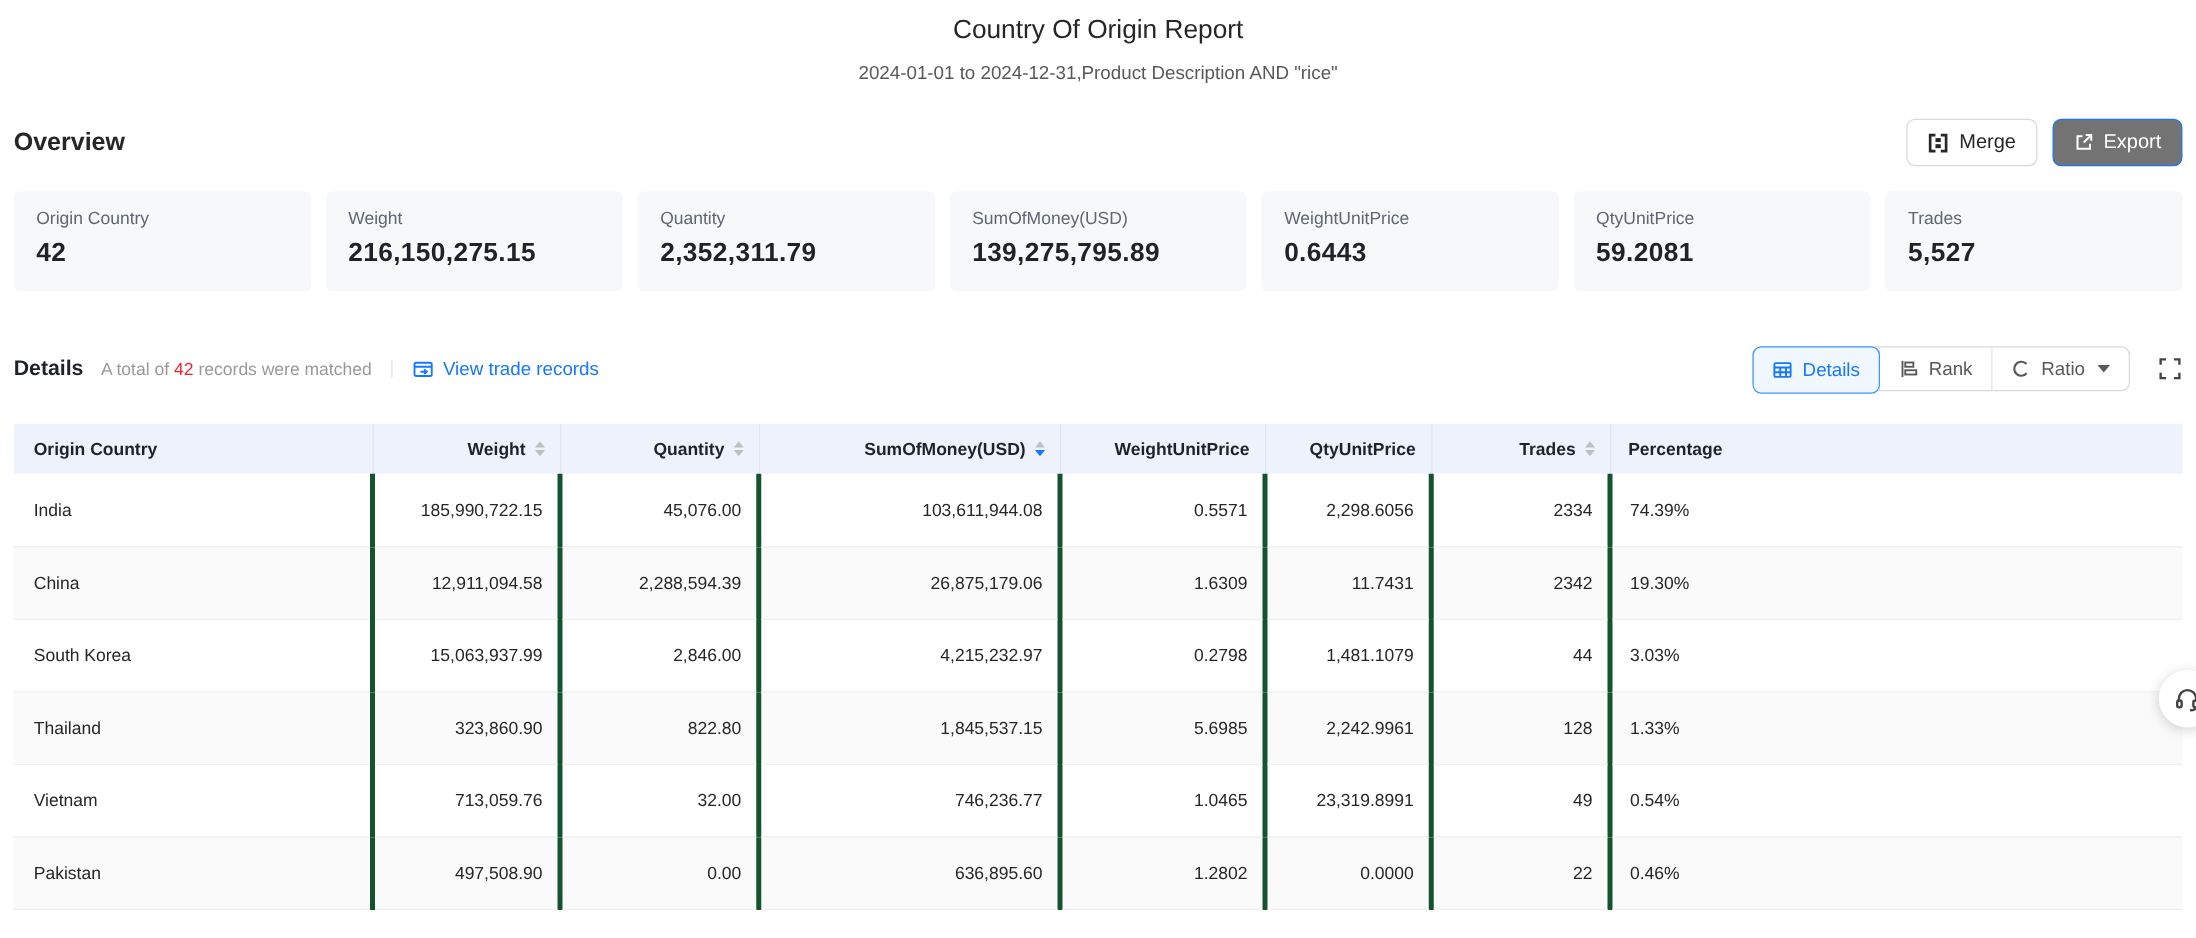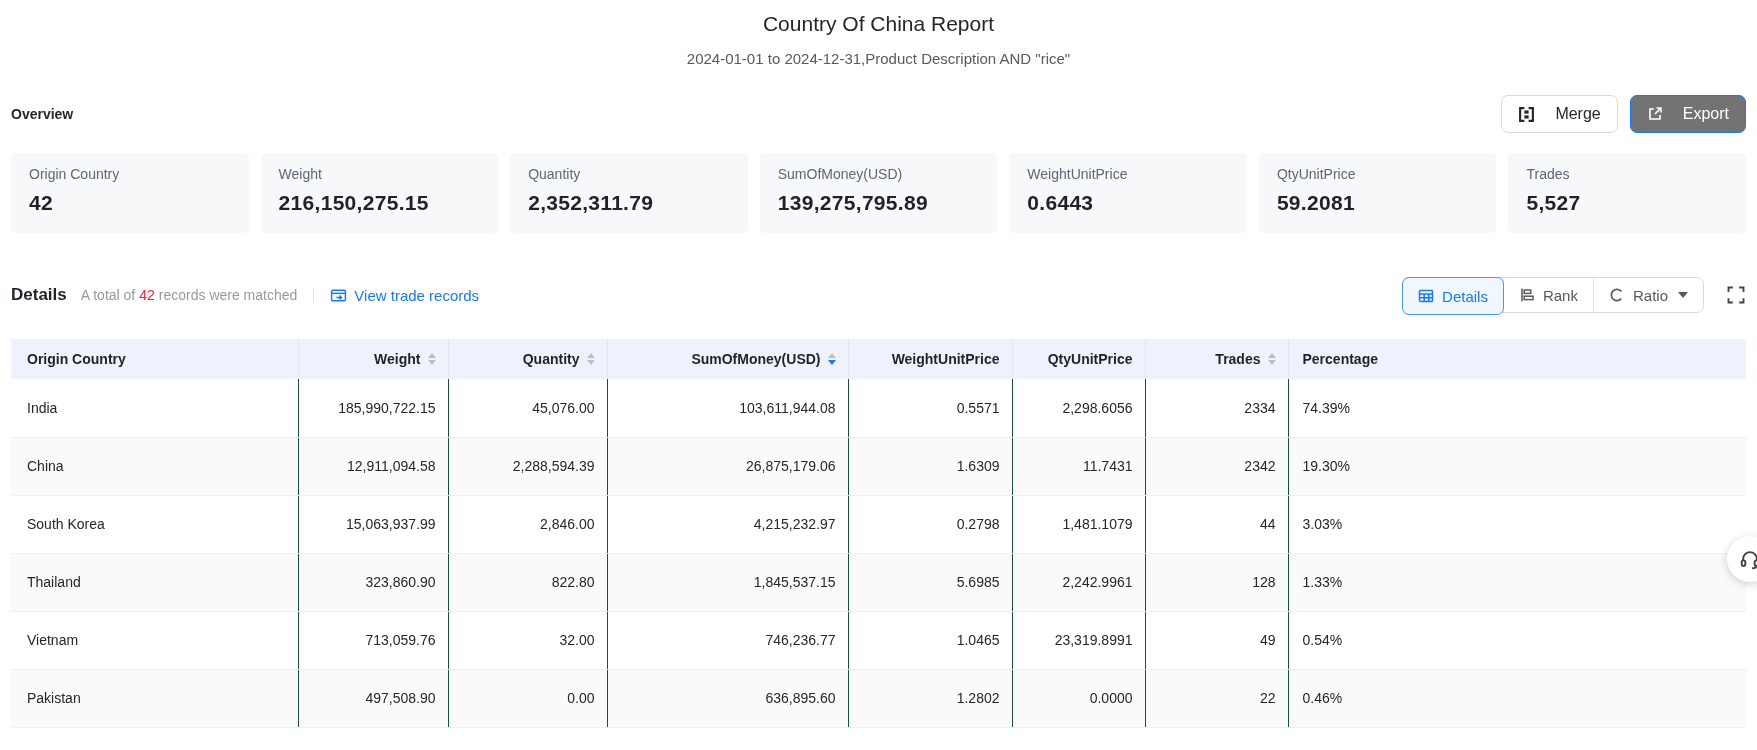--- a/index.html
+++ b/index.html
@@ -5,23 +5,23 @@
   * { box-sizing: border-box; margin: 0; padding: 0; }
   html,body { width:1757px; height:750px; overflow:hidden; background:#fff;
     font-family:"Liberation Sans","DejaVu Sans",sans-serif; color:#262626; }
 
   
   .report-title { text-align:center; padding-top:12px; font-size:21px; font-weight:500; color:#262626;}
   .report-subtitle { text-align:center; margin-top:14px; font-size:15px; color:#595959; }
 
   
   .overview-bar { display:flex; align-items:center; justify-content:space-between; margin:28px 11px 0 11px; }
-  .overview-title { font-size:14px; font-weight:700; color:#262626; }
+  .overview-title { font-size:20px; font-weight:700; color:#262626; }
   .ov-actions { display:flex; gap:12px; }
-  .btn { display:inline-flex; align-items:center; gap:20px; height:38px; padding:0 16px;
+  .btn { display:inline-flex; align-items:center; gap:8px; height:38px; padding:0 16px;
     border-radius:7px; font-size:16px; cursor:pointer; border:1px solid #d9d9d9; background:#fff; color:#262626;}
   .btn.primary { background:#737373; border-color:#1677ff; color:#fff; }
 
   
   .cards { display:flex; gap:12px; margin:20px 11px 0 11px; }
   .card { flex:1; background:#f7f8fa; border-radius:5px; padding:13px 18px; height:80px; }
   .card .lbl { font-size:14px; color:#5f6673; }
   .card .val { font-size:21px; font-weight:700; color:#1f2329; margin-top:9px; letter-spacing:.3px; }
 
   
@@ -51,35 +51,35 @@
   thead th:last-child { border-right:none; }
   .th-in { display:flex; align-items:center; gap:7px; }
   .th-in.right { justify-content:flex-end; }
   .th-in.left { justify-content:flex-start; }
   th.c0 { padding-left:16px; }
   .sorter { display:inline-flex; flex-direction:column; gap:2px; }
   .s-up { width:0;height:0;border-left:4px solid transparent;border-right:4px solid transparent;border-bottom:5px solid #bfbfbf; }
   .s-dn { width:0;height:0;border-left:4px solid transparent;border-right:4px solid transparent;border-top:5px solid #bfbfbf; }
   .s-dn.on { border-top-color:#1677ff; }
   tbody td { height:58px; font-size:14px; color:#262626; padding:0 12px;
-    border-bottom:1px solid #f0f0f0; border-right:1px solid #14532d; background:#fff; }
+    border-bottom:1px solid #f0f0f0; border-right:4px solid #14532d; background:#fff; }
   tbody td:last-child { border-right:none; }
   tbody tr:nth-child(even) td { background:#fafafa; }
   td.num { text-align:right; }
   td.c0 { padding-left:16px; }
   td.pct { text-align:left; padding-left:14px; }
 
   
   .float-help { position:absolute; top:536px; right:-16px; width:46px; height:46px; border-radius:50%;
     background:#fff; box-shadow:0 2px 10px rgba(0,0,0,.18); display:flex; align-items:center; justify-content:center; cursor:pointer; }
 </style>
 </head>
 <body>
 
-<div class="report-title">Country Of China Report</div>
+<div class="report-title">Country Of Origin Report</div>
 <div class="report-subtitle">2024-01-01 to 2024-12-31,Product Description AND "rice"</div>
 
 <div class="overview-bar">
   <div class="overview-title">Overview</div>
   <div class="ov-actions">
     <button class="btn">
       <span style="display:flex">
         <svg width="17" height="17" viewBox="0 0 16 16">
             <path d="M1 1h5v2H3v10h3v2H1zM15 1h-5v2h3v10h-3v2h5z" fill="#262626"></path>
             <rect x="6" y="4.2" width="4" height="3" fill="#262626"></rect>

